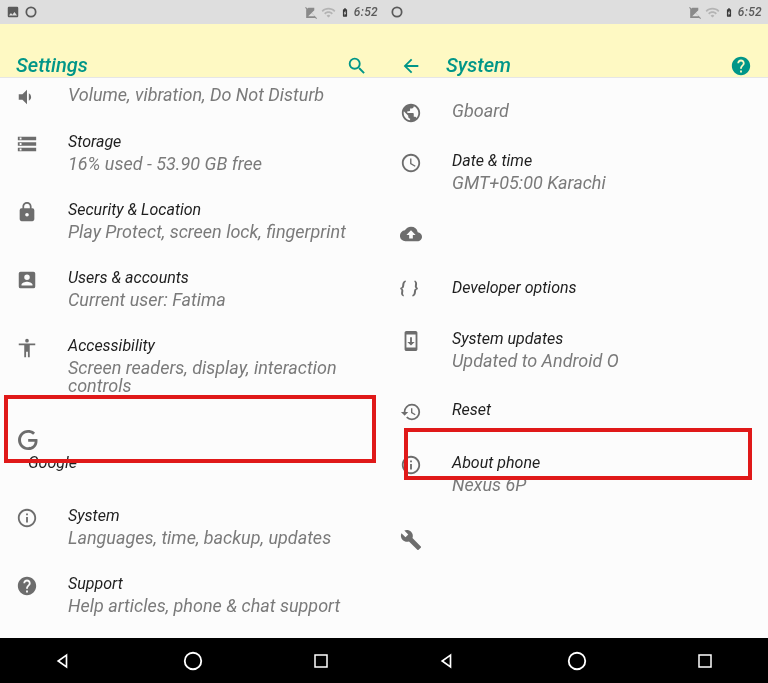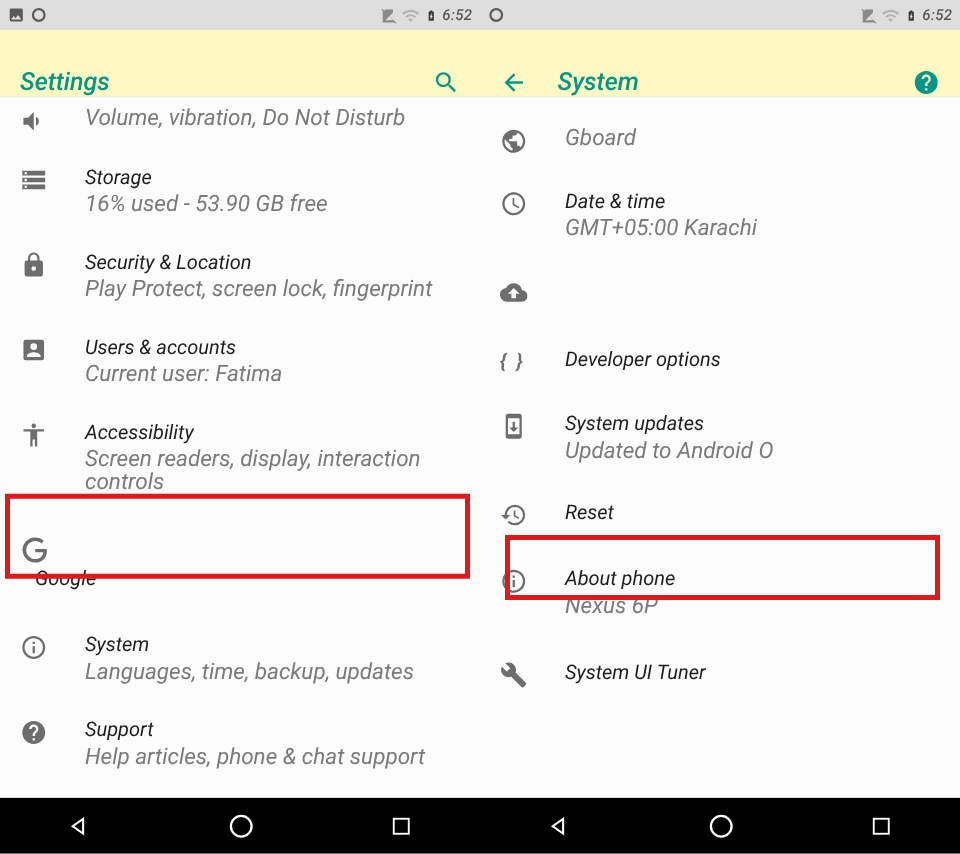--- a/index.html
+++ b/index.html
@@ -358,23 +358,20 @@
           <div class="secondary">Nexus 6P</div>
         </div>
       </div>
 
       <div class="item" style="padding-top:20px;padding-bottom:20px;">
         <span class="icon">
           <svg width="22" height="22" viewBox="0 0 24 24" fill="#6d6d6d">
               <path d="M22.7 19l-9.1-9.1c.9-2.3.4-5-1.5-6.9-2-2-5-2.4-7.4-1.3L9 6 6 9 1.6 4.7C.4 7.1.9 10.1 2.9 12.1c1.9 1.9 4.6 2.4 6.9 1.5l9.1 9.1c.4.4 1 .4 1.4 0l2.3-2.3c.5-.4.5-1.1.1-1.4z"></path>
             </svg>
         </span>
-        <div class="text">
-          <div class="primary">System UI Tuner</div>
-        </div>
       </div>
 
       <div class="highlight" style="left:20px; top:428px; width:348px; height:52px;"></div>
     </div>
   </div>
 
 </div>
 
 <div class="navbar">
   <div class="nav-half">

